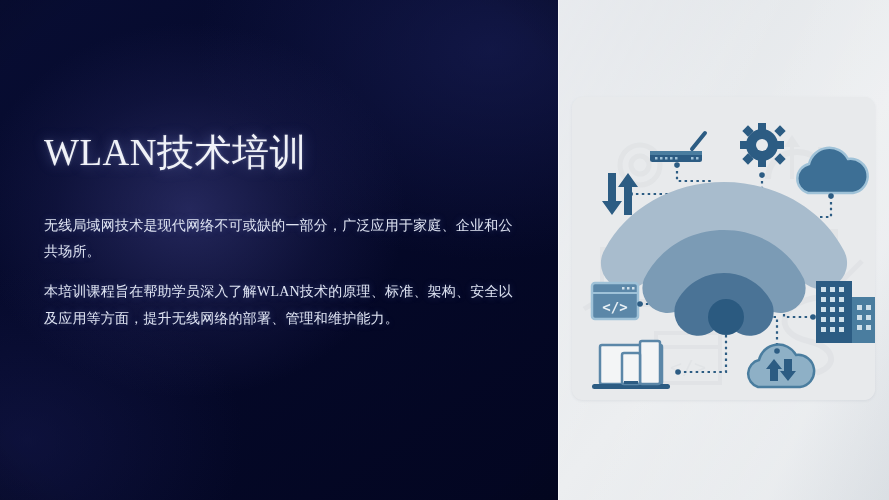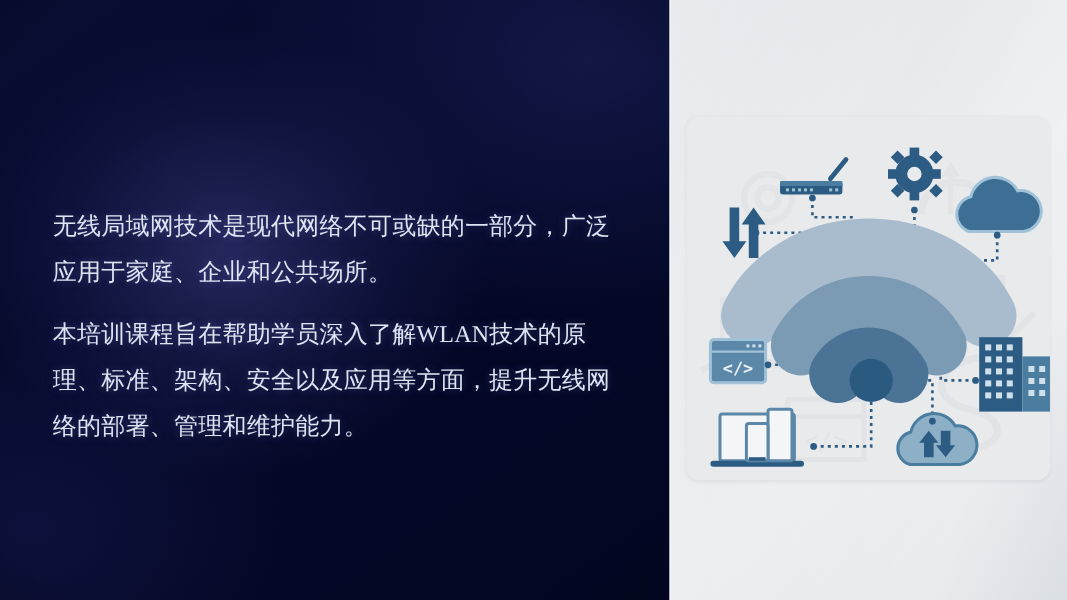--- a/index.html
+++ b/index.html
@@ -39,21 +39,21 @@
     font-size:37px;
     font-weight:400;
     letter-spacing:0.5px;
     color:#f0f2f8;
     text-shadow:0 0 14px rgba(150,170,255,0.40), 0 0 3px rgba(255,255,255,0.25);
     line-height:1.15;
     white-space:nowrap;
   }
   .body-para {
     font-family:"Liberation Serif", serif;
-    font-size:20px;
+    font-size:14px;
     line-height:1.92;
     color:#dfe4f2;
     text-shadow:0 0 7px rgba(120,145,235,0.34);
     letter-spacing:0.2px;
   }
   #para-1 { margin-top:38px; }
   #para-2 { margin-top:13px; }
 
   
   #right-panel {
@@ -87,20 +87,21 @@
 </style>
 </head>
 <body>
 
 <div id="slide">
 
   <div id="left-panel">
     <div class="vign"></div>
 
     <div id="left-content">
+      <div id="page-title">WLAN技术培训</div>
 
       <div id="para-1" class="body-para">无线局域网技术是现代网络不可或缺的一部分，广泛应用于家庭、企业和公共场所。</div>
 
       <div id="para-2" class="body-para">本培训课程旨在帮助学员深入了解WLAN技术的原理、标准、架构、安全以及应用等方面，提升无线网络的部署、管理和维护能力。</div>
     </div>
   </div>
 
   <div id="right-panel">
     <div class="sheen"></div>
 

